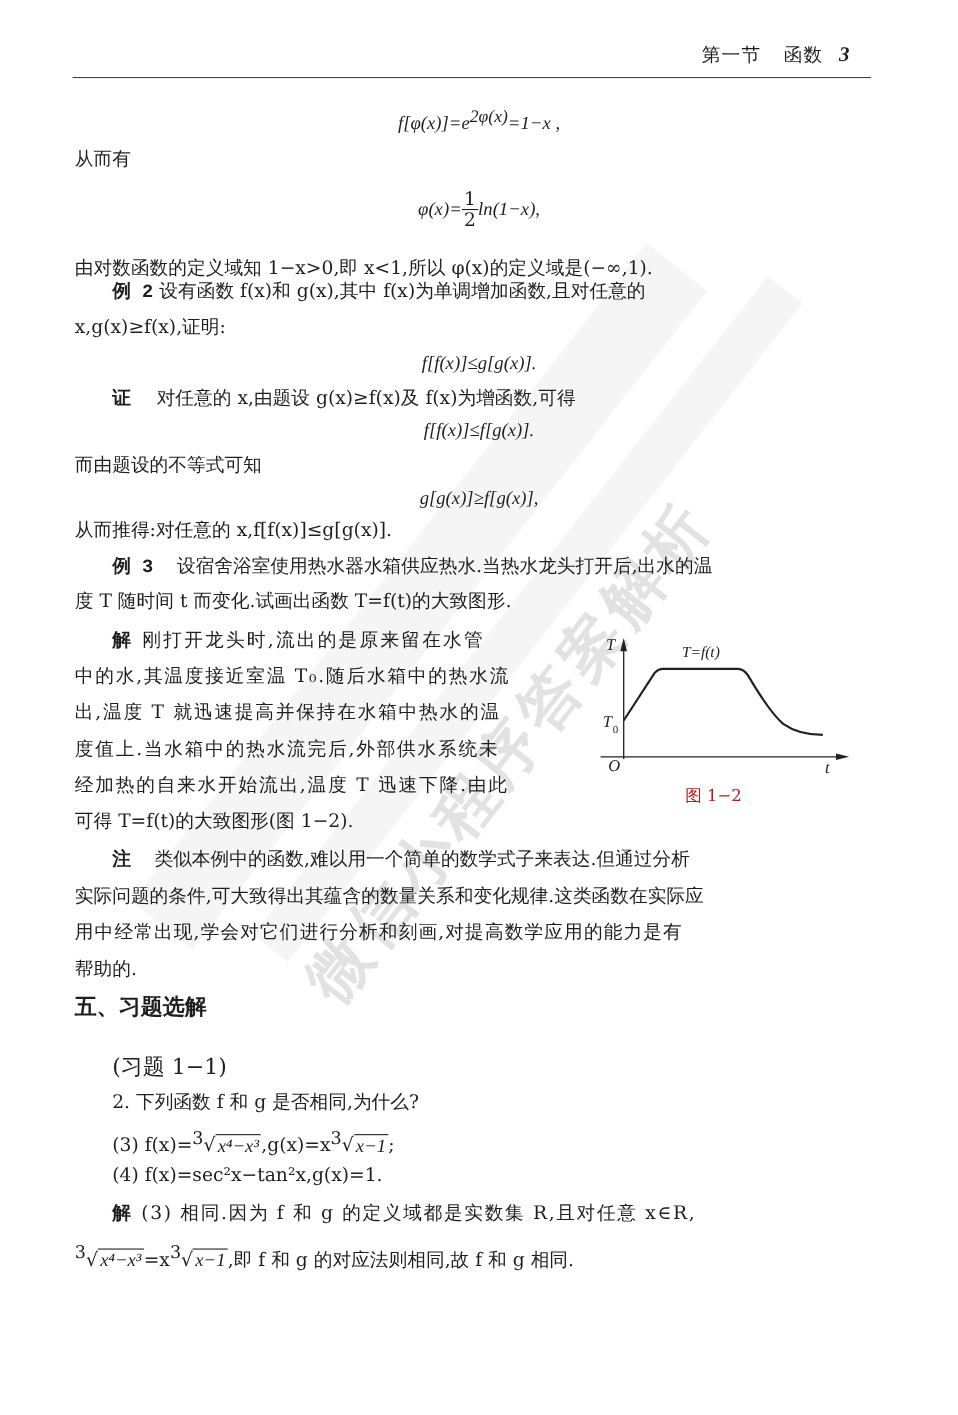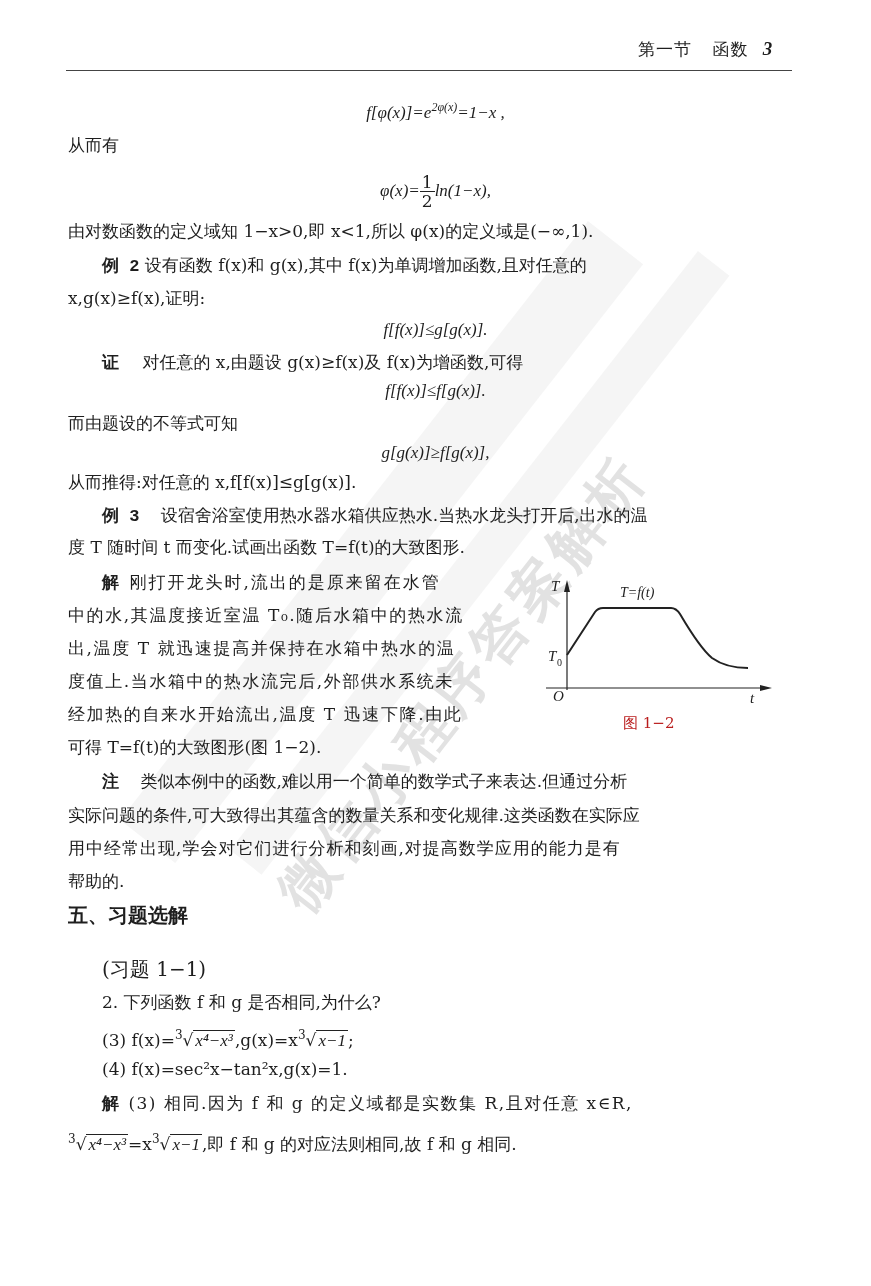--- a/index.html
+++ b/index.html
@@ -20,21 +20,21 @@
   .sec { position:absolute; left:68px; top:902px; font-family:"DejaVu Sans", sans-serif; font-size:20px; font-weight:bold; }
   .frac { display:inline-block; vertical-align:middle; text-align:center; line-height:18px; }
   .frac span { display:block; }
   .frac .num { border-bottom:1px solid #222; padding:0 2px; }
   .fig { position:absolute; left:540px; top:576px; width:250px; height:150px; }
   .cap { position:absolute; left:623px; top:714px; font-size:15px; color:#b91c1c; }
   .wm { position:absolute; left:220px; top:560px; transform:rotate(-52deg); transform-origin:left top;
         font-family:"DejaVu Sans", sans-serif; font-size:56px; font-weight:bold; color:rgba(150,150,150,0.28);
         white-space:nowrap; letter-spacing:6px; pointer-events:none; }
   .stripe { position:absolute; background:rgba(190,190,190,0.15); transform:rotate(-52deg); transform-origin:left top; pointer-events:none; }
-  sup { font-size:12px; }
+  sup { font-size:16px; }
   .rad { border-top:1px solid #222; padding:0 2px; }
 </style>
 </head>
 <body>
 
 <div class="stripe" style="left:120px;top:820px;width:760px;height:70px;"></div>
 <div class="stripe" style="left:230px;top:850px;width:760px;height:40px;"></div>
 <div class="wm" style="left:262px;top:880px;">微信小程序答案解析</div>
 
 <div class="hdr">
@@ -45,21 +45,21 @@
 <div class="rule"></div>
 
 <div class="line ctr" style="top:96px;">
   <span class="i">f[φ(x)]=e</span><sup class="i">2φ(x)</sup><span class="i">=1−x ,</span>
 </div>
 <div class="line" style="top:134px;">从而有</div>
 
 <div class="line ctr" style="top:170px;line-height:40px;">
   <span class="i">φ(x)=</span><span class="frac"><span class="num">1</span><span>2</span></span><span class="i">ln(1−x),</span>
 </div>
-<div class="line" style="top:220px;">由对数函数的定义域知 1−x&gt;0,即 x&lt;1,所以 φ(x)的定义域是(−∞,1).</div>
+<div class="line" style="top:233px;">由对数函数的定义域知 1−x&gt;0,即 x&lt;1,所以 φ(x)的定义域是(−∞,1).</div>
 
 <div class="line ind" style="top:254px;">
   <span class="b">例 2</span>
   <span style="margin-left:0">设有函数 f(x)和 g(x),其中 f(x)为单调增加函数,且对任意的</span>
 </div>
 <div class="line" style="top:287px;">x,g(x)≥f(x),证明:</div>
 <div class="line ctr i" style="top:319px;">f[f(x)]≤g[g(x)].</div>
 
 <div class="line ind" style="top:351px;">
   <span class="b">证</span>

